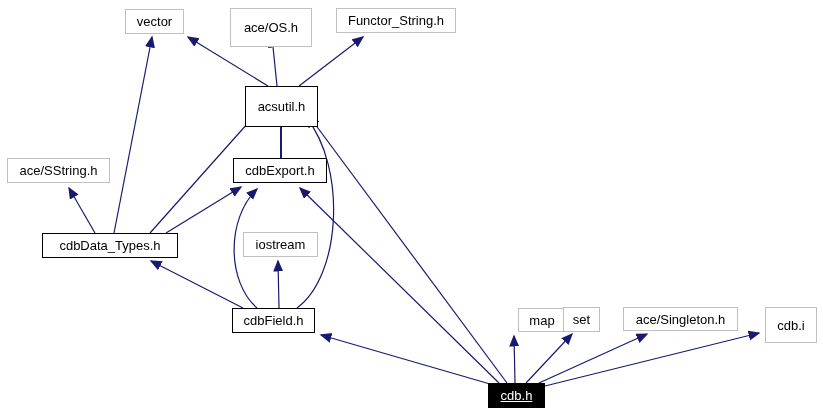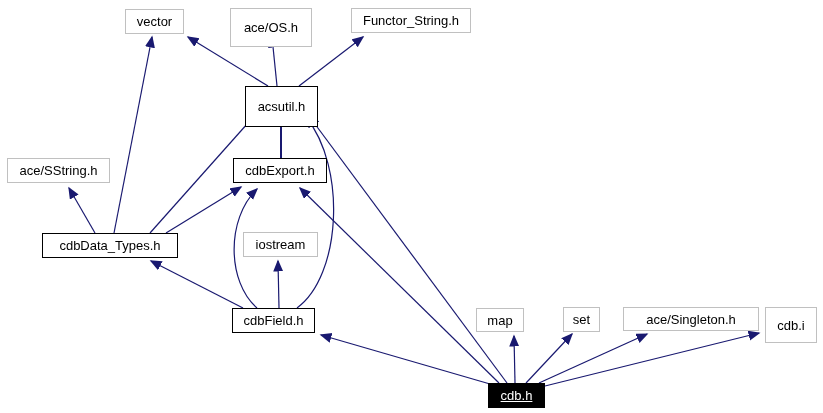--- a/index.html
+++ b/index.html
@@ -63,26 +63,26 @@
       <path d="M499,383 L300,188" class="edge" stroke="#191970" stroke-width="1.2" marker-end="url(#arrow)"></path>
       <path d="M507,383 L309,116" class="edge" stroke="#191970" stroke-width="1.2" marker-end="url(#arrow)"></path>
       <path d="M515,383 L514,336" class="edge" stroke="#191970" stroke-width="1.2" marker-end="url(#arrow)"></path>
       <path d="M526,383 L572,334" class="edge" stroke="#191970" stroke-width="1.2" marker-end="url(#arrow)"></path>
       <path d="M539,383 L647,334" class="edge" stroke="#191970" stroke-width="1.2" marker-end="url(#arrow)"></path>
       <path d="M545,386 L759,333" class="edge" stroke="#191970" stroke-width="1.2" marker-end="url(#arrow)"></path>
     </svg>
 
   <div class="node external" style="left:125px;top:9px;width:59px;height:25px">vector</div>
   <div class="node external" style="left:230px;top:8px;width:82px;height:39px">ace/OS.h</div>
-  <div class="node external" style="left:351px;top:8px;width:120px;height:25px">Functor_String.h</div>
+  <div class="node external" style="left:336px;top:8px;width:120px;height:25px">Functor_String.h</div>
   <div class="node internal" style="left:245px;top:86px;width:73px;height:41px">acsutil.h</div>
   <div class="node external" style="left:7px;top:158px;width:103px;height:25px">ace/SString.h</div>
   <div class="node internal" style="left:233px;top:158px;width:94px;height:25px">cdbExport.h</div>
   <div class="node internal" style="left:42px;top:233px;width:136px;height:25px">cdbData_Types.h</div>
   <div class="node internal" style="left:232px;top:308px;width:83px;height:25px">cdbField.h</div>
   <div class="node external" style="left:243px;top:232px;width:75px;height:25px">iostream</div>
-  <div class="node external" style="left:476px;top:308px;width:48px;height:24px">map</div>
+  <div class="node external" style="left:518px;top:308px;width:48px;height:24px">map</div>
   <div class="node external" style="left:563px;top:307px;width:37px;height:25px">set</div>
-  <div class="node external" style="left:623px;top:307px;width:136px;height:24px">ace/Singleton.h</div>
+  <div class="node external" style="left:623px;top:307px;width:115px;height:24px">ace/Singleton.h</div>
   <div class="node external" style="left:765px;top:307px;width:52px;height:36px">cdb.i</div>
   <div class="node focus" style="left:488px;top:383px;width:57px;height:25px">cdb.h</div>
 
 </div>
 
 </body></html>

